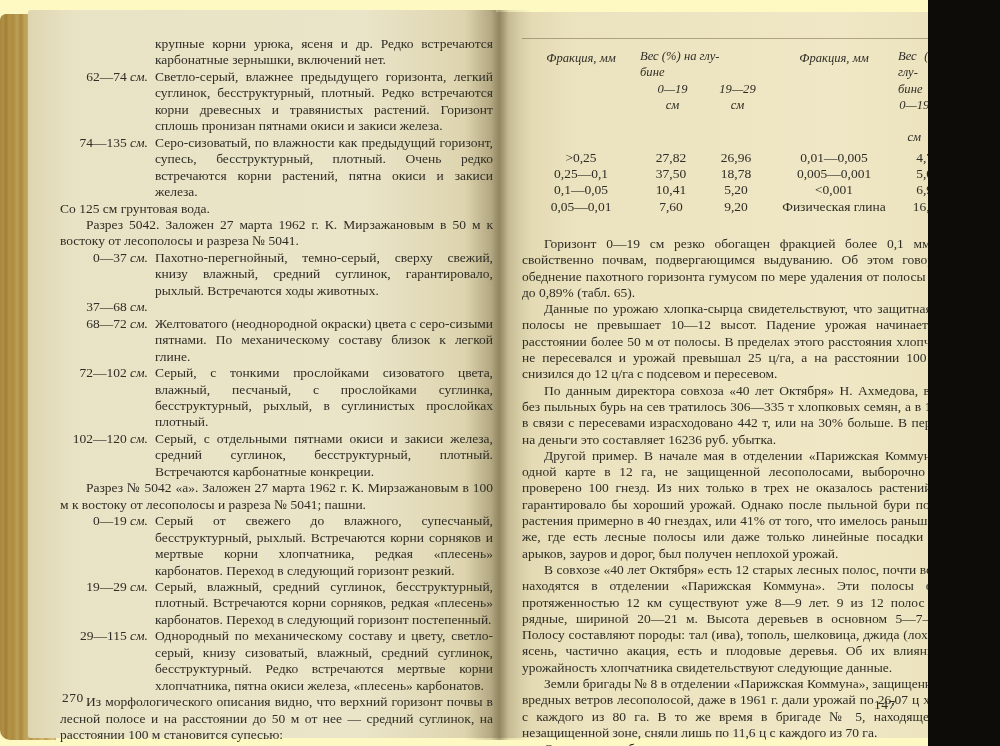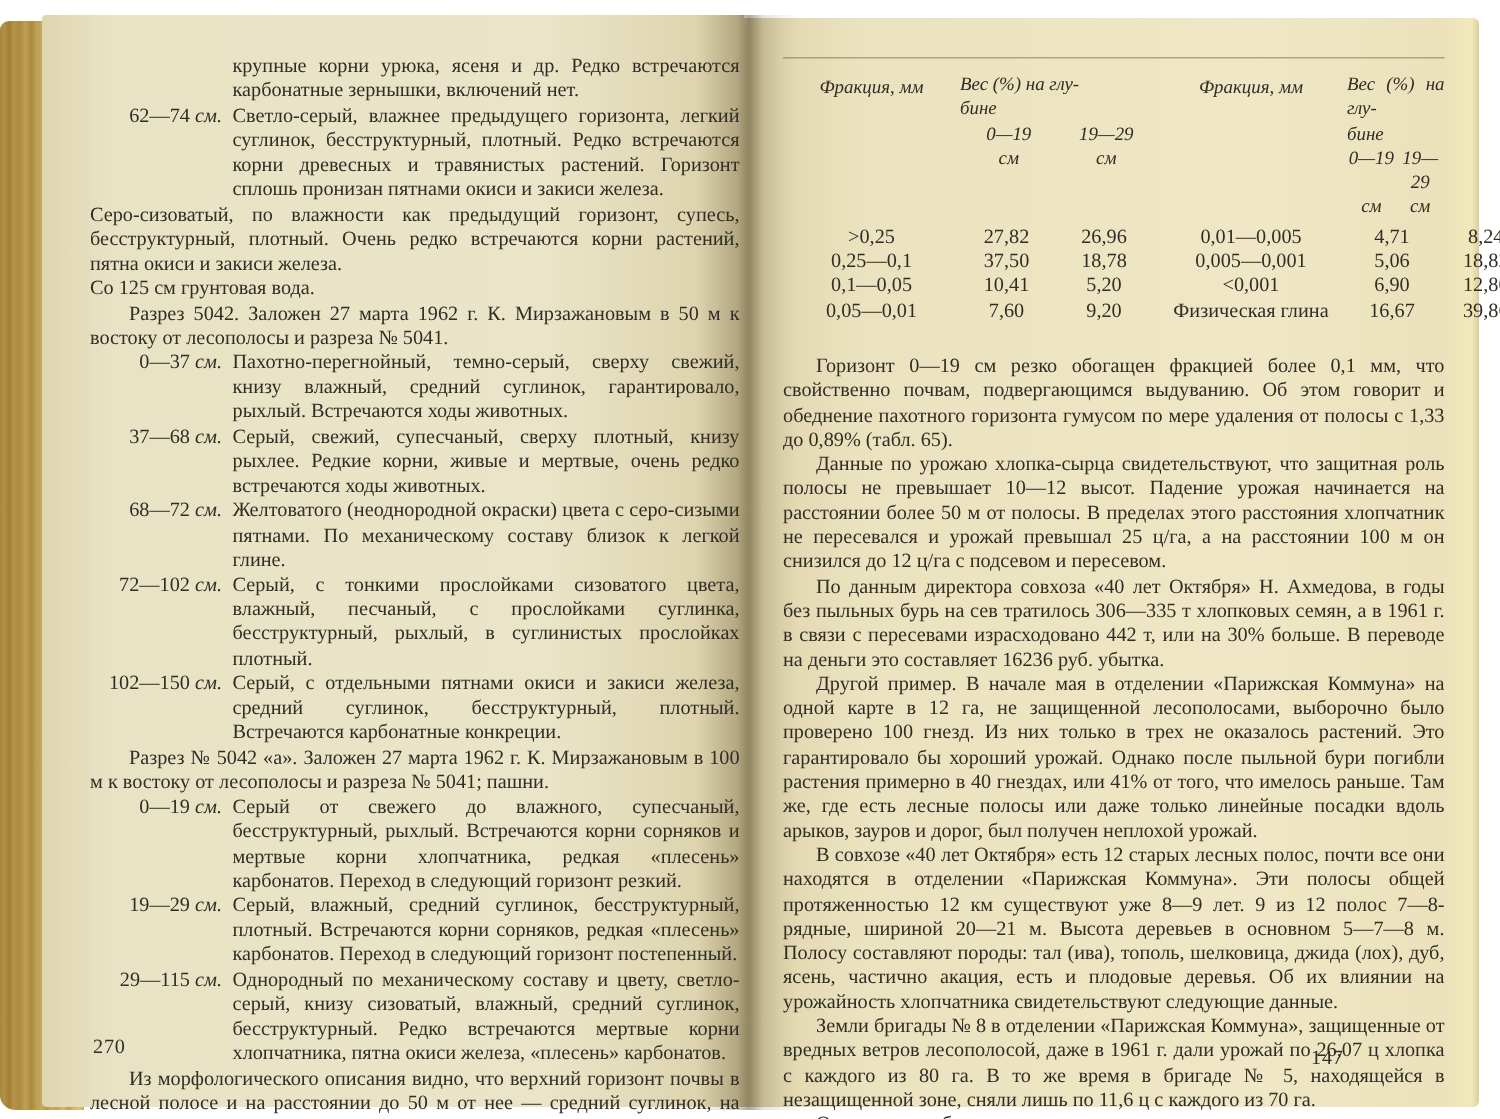--- a/index.html
+++ b/index.html
@@ -1,16 +1,16 @@
 <!DOCTYPE html>
 <html><head>
 <meta charset="utf-8">
 <style>
   html,body{margin:0;padding:0;background:#0e0c08;}
-  .scene{position:relative;width:1000px;height:746px;background:#ffffff;overflow:hidden;
+  .scene{position:relative;width:928px;height:746px;background:#fef9c3;overflow:hidden;
          font-family:"Liberation Serif","DejaVu Serif",serif;color:#2f2d25;}
   
   .stack-left{position:absolute;left:0;top:14px;width:56px;height:726px;border-radius:6px 0 0 10px;
     background:
       repeating-linear-gradient(90deg,
         #e9ddad 0px,#f0e7c2 3px,#dcc67e 6px,#eee3b4 9px,#e3d191 13px,#f1e9c6 17px,#d9c37a 21px,#efe6bd 25px),
       linear-gradient(90deg,#b79b5a,#e8dcae);
     background-blend-mode:multiply;}
   
   .page-left{position:absolute;left:28px;top:10px;width:468px;height:728px;border-radius:3px 0 0 3px;
@@ -58,45 +58,45 @@
   <div class="gutter"></div>
 
   <div class="text-left">
     <p class="cont">крупные корни урюка, ясеня и др. Редко встречаются карбонатные зернышки, включений нет.</p>
 
     <div class="hrow">
       <span class="hlabel"><span>62—74</span> <i>см.</i></span>
       <span class="hbody">Светло-серый, влажнее предыдущего горизонта, легкий суглинок, бесструктурный, плотный. Редко встречаются корни древесных и травянистых растений. Горизонт сплошь пронизан пятнами окиси и закиси железа.</span>
     </div>
     <div class="hrow">
+      <span class="hlabel"><span>74—135</span> <i>см.</i></span>
       <span class="hbody">Серо-сизоватый, по влажности как предыдущий горизонт, супесь, бесструктурный, плотный. Очень редко встречаются корни растений, пятна окиси и закиси железа.</span>
     </div>
 
     <p class="flush">Со 125 см грунтовая вода.</p>
 
     <p class="indent"><b class="run">Разрез 5042.</b> <span>Заложен 27 марта 1962 г. К. Мирзажановым в 50 м к востоку от лесополосы и разреза № 5041.</span></p>
 
     <div class="hrow">
       <span class="hlabel"><span>0—37</span> <i>см.</i></span>
       <span class="hbody">Пахотно-перегнойный, темно-серый, сверху свежий, книзу влажный, средний суглинок, гарантировало, рыхлый. Встречаются ходы животных.</span>
     </div>
     <div class="hrow">
       <span class="hlabel"><span>37—68</span> <i>см.</i></span>
-      <span class="hbody">Серый, свежий, супесчаный, сверху плотный, книзу рыхлее. Редкие корни, живые и мертвые, очень редко встречаются ходы животных.</span>
     </div>
     <div class="hrow">
       <span class="hlabel"><span>68—72</span> <i>см.</i></span>
       <span class="hbody">Желтоватого (неоднородной окраски) цвета с серо-сизыми пятнами. По механическому составу близок к легкой глине.</span>
     </div>
     <div class="hrow">
       <span class="hlabel"><span>72—102</span> <i>см.</i></span>
       <span class="hbody">Серый, с тонкими прослойками сизоватого цвета, влажный, песчаный, с прослойками суглинка, бесструктурный, рыхлый, в суглинистых прослойках плотный.</span>
     </div>
     <div class="hrow">
-      <span class="hlabel"><span>102—150</span> <i>см.</i></span>
+      <span class="hlabel"><span>102—120</span> <i>см.</i></span>
       <span class="hbody">Серый, с отдельными пятнами окиси и закиси железа, средний суглинок, бесструктурный, плотный. Встречаются карбонатные конкреции.</span>
     </div>
 
     <p class="indent"><b class="run">Разрез № 5042 «а».</b> <span>Заложен 27 марта 1962 г. К. Мирзажановым в 100 м к востоку от лесополосы и разреза № 5041; пашни.</span></p>
 
     <div class="hrow">
       <span class="hlabel"><span>0—19</span> <i>см.</i></span>
       <span class="hbody">Серый от свежего до влажного, супесчаный, бесструктурный, рыхлый. Встречаются корни сорняков и мертвые корни хлопчатника, редкая «плесень» карбонатов. Переход в следующий горизонт резкий.</span>
     </div>
     <div class="hrow">

